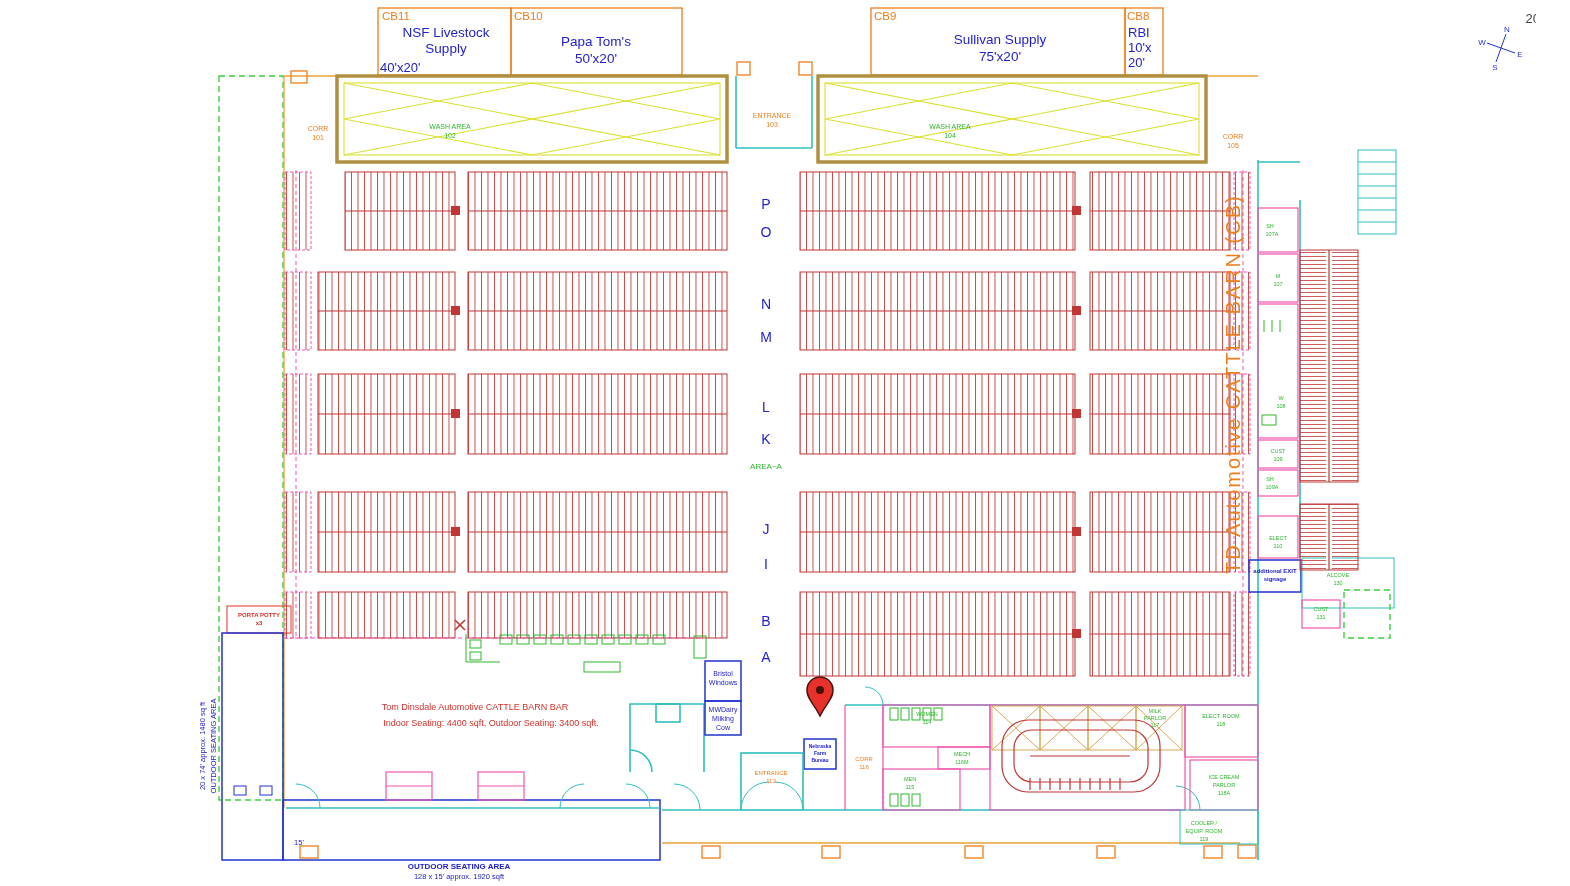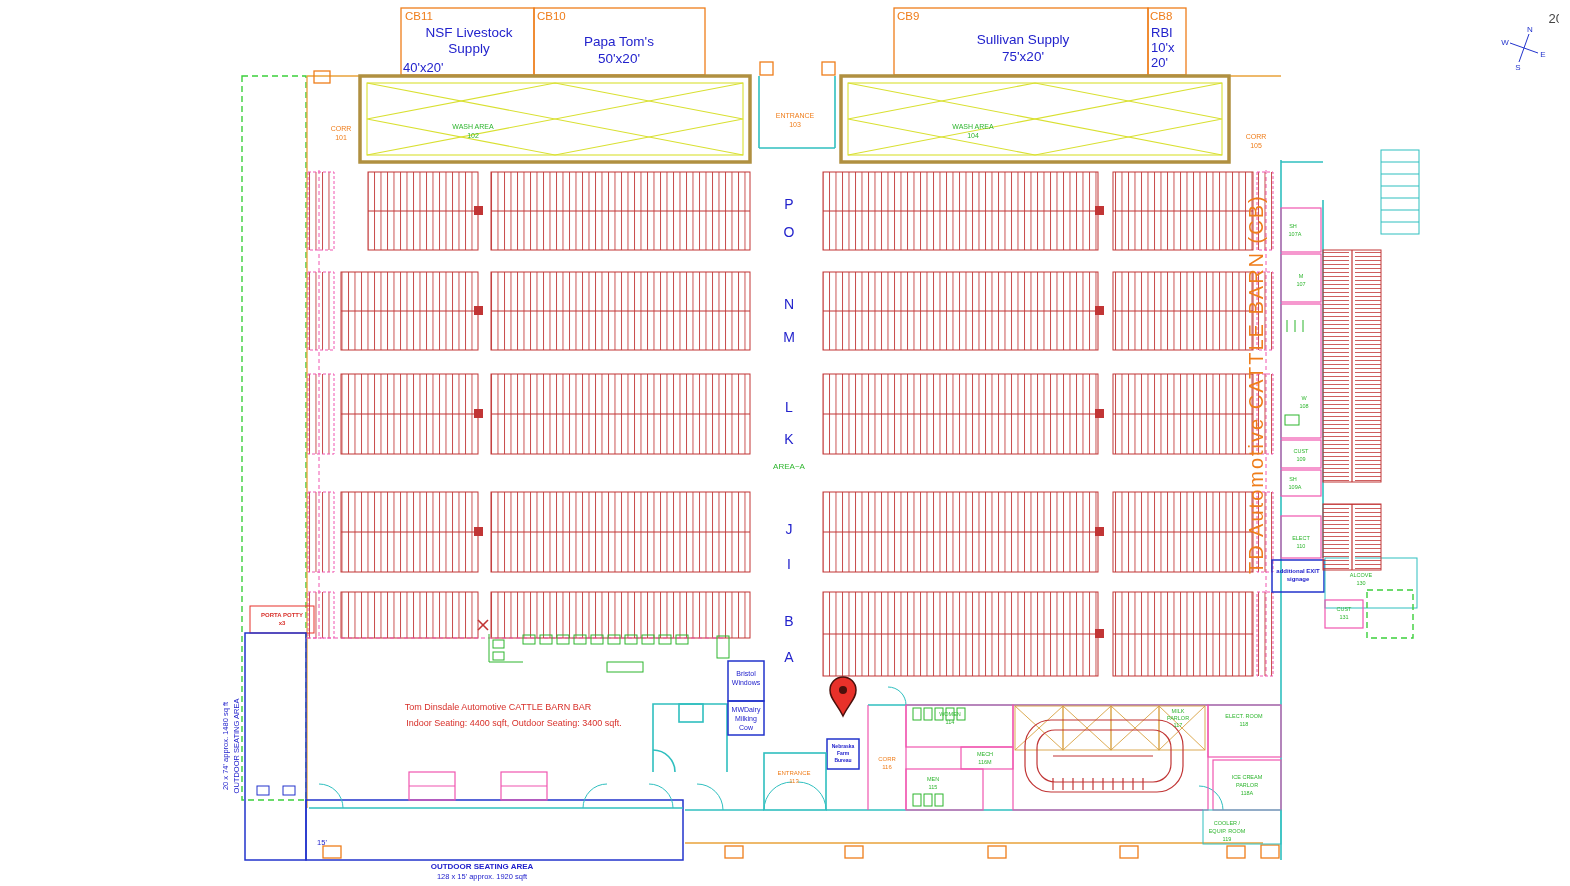--- a/index.html
+++ b/index.html
@@ -1,16 +1,16 @@
 <!DOCTYPE html>
 <html><head>
 <meta charset="utf-8">
 <style>
   html,body{margin:0;padding:0;background:#fff;}
-  .stage{position:relative;width:1536px;height:886px;background:#fff;overflow:hidden;margin-left:23px;}
+  .stage{position:relative;width:1536px;height:886px;background:#fff;overflow:hidden;}
   svg{display:block;}
   svg text{font-family:"Liberation Sans",sans-serif;}
 
   
   .band rect{fill:url(#stallsP);stroke:#c13535;stroke-width:1;}
   .band line{stroke:#c13535;stroke-width:1;}
   .edge rect{fill:url(#stallsP);stroke:#f055b0;stroke-width:1;stroke-dasharray:3 2;}
   .posts rect{fill:#c13535;}
   .posts line{stroke:#c13535;stroke-width:1.6;}
   .tan{stroke:#b09040;stroke-width:3.5;fill:none;}

